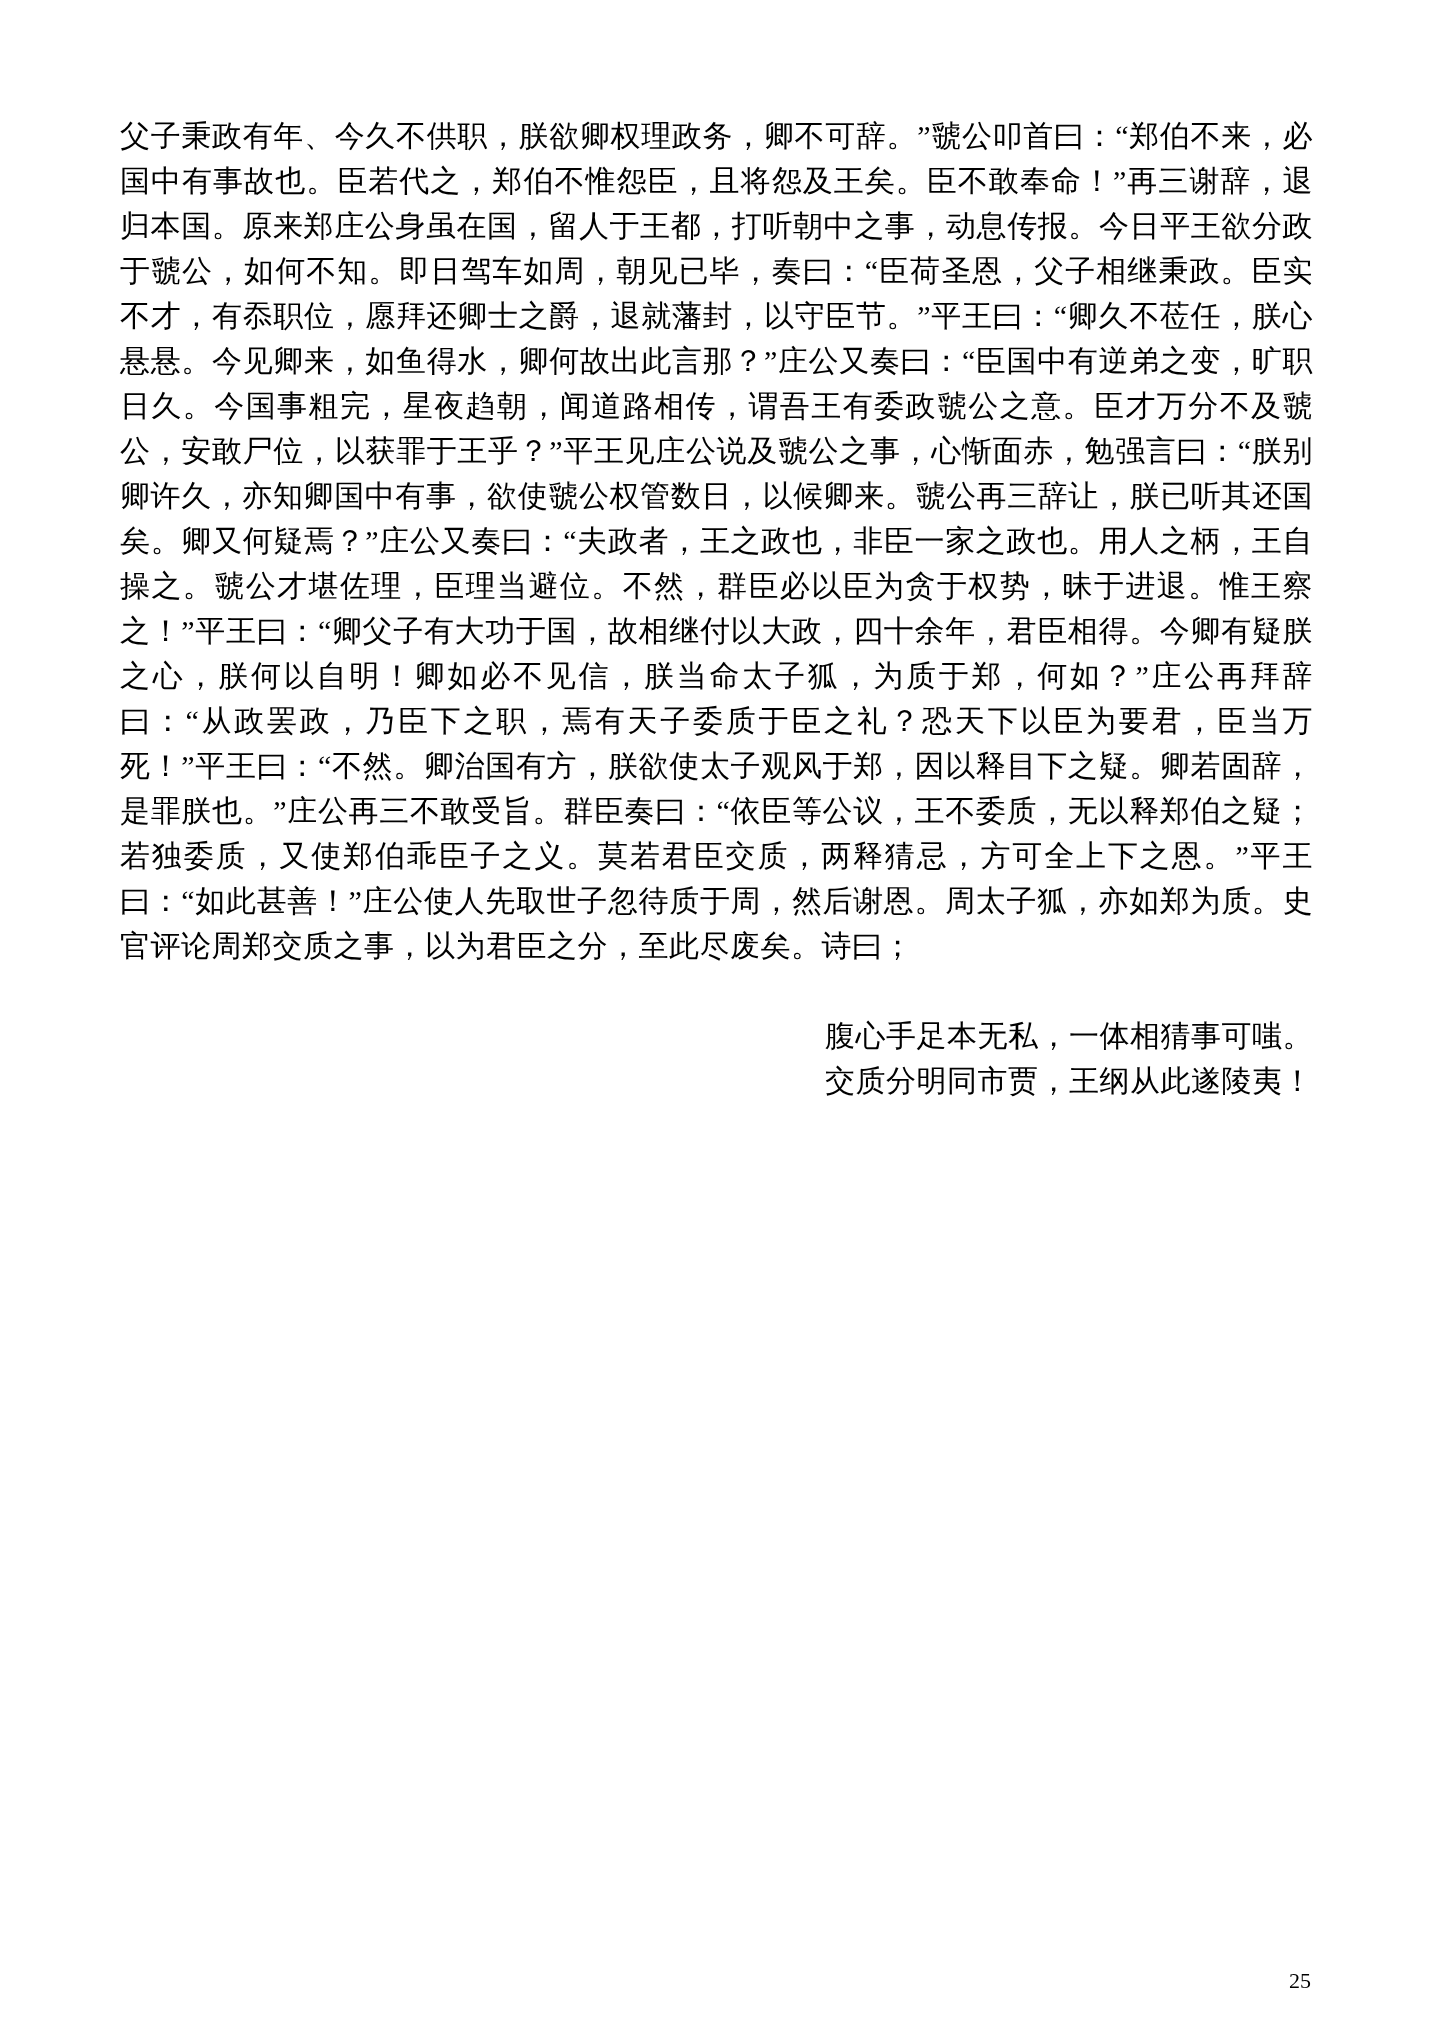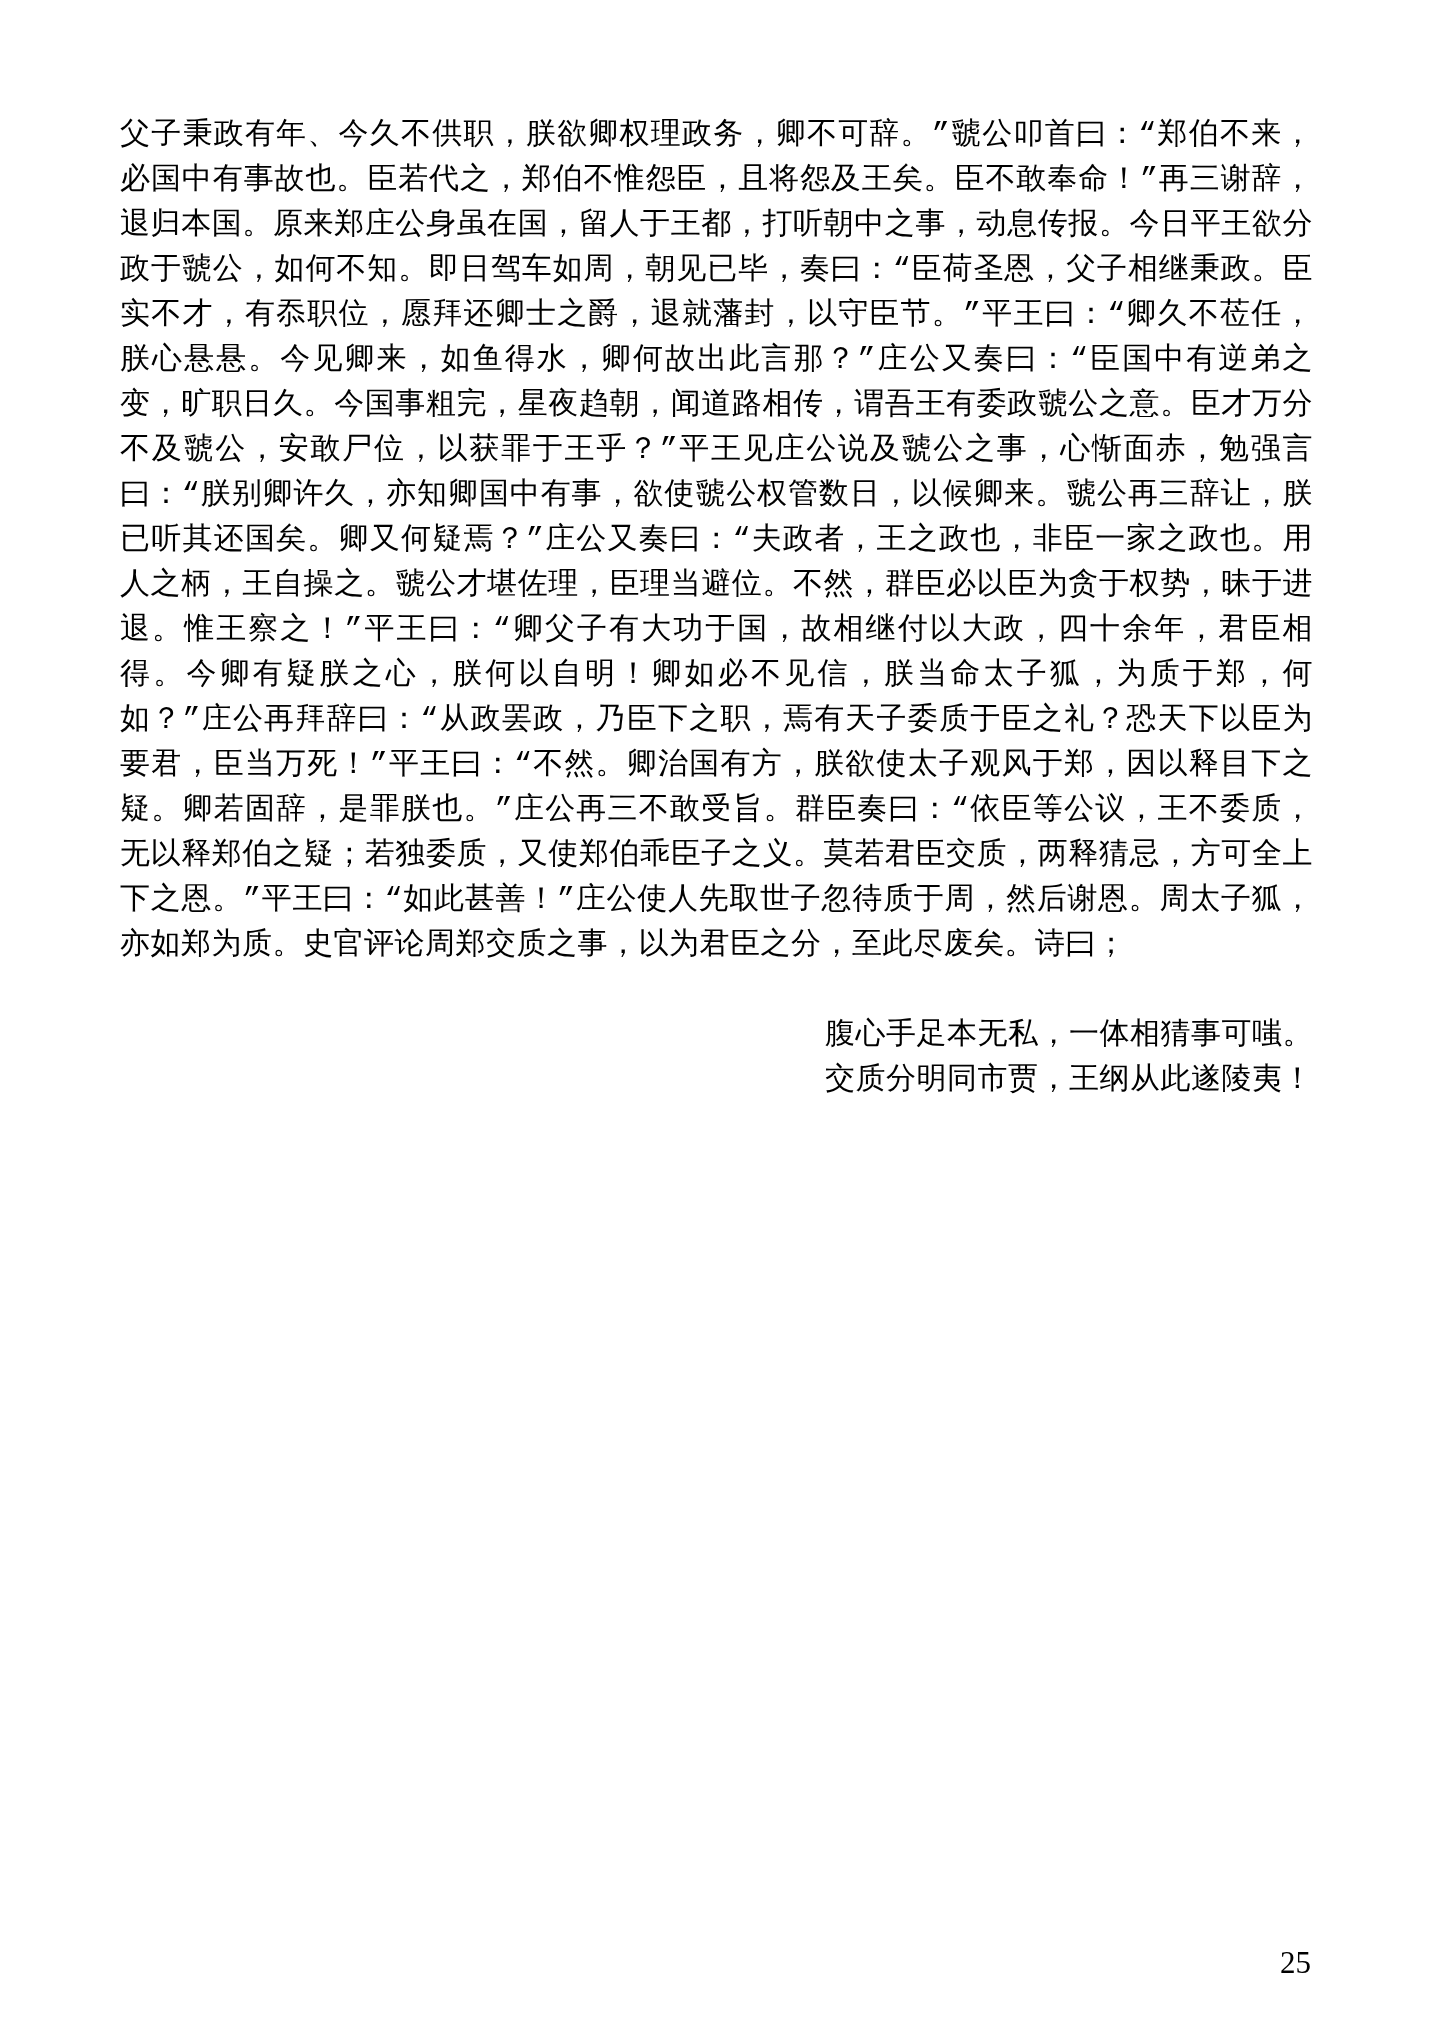--- a/index.html
+++ b/index.html
@@ -13,21 +13,20 @@
     color: #000000;
     font-family: "Liberation Serif", "DejaVu Serif", serif;
     position: relative;
     overflow: hidden;
   }
   .text-block {
     position: absolute;
     left: 120px;
     top: 113px;
     width: 1193px;
-    font-family: Liberation Mono, monospace;
   }
   .para {
     font-size: 30px;
     line-height: 45px;
     text-align: justify;
     text-justify: inter-ideograph;
     margin: 0;
     letter-spacing: 0.5px;
   }
   .para.indent {
@@ -39,22 +38,22 @@
   .poem {
     font-size: 30px;
     line-height: 45px;
     padding-left: 50px;
     letter-spacing: 0.5px;
     text-align: right;
   }
   .page-number {
     position: absolute;
     right: 122px;
-    bottom: 48px;
-    font-size: 31px;
+    bottom: 30px;
+    font-size: 22px;
     line-height: 27px;
   }
 </style>
 </head>
 <body>
 
 <div class="text-block">
 
   <p class="para">父子秉政有年、今久不供职，朕欲卿权理政务，卿不可辞。”虢公叩首曰：“郑伯不来，必国中有事故也。臣若代之，郑伯不惟怨臣，且将怨及王矣。臣不敢奉命！”再三谢辞，退归本国。原来郑庄公身虽在国，留人于王都，打听朝中之事，动息传报。今日平王欲分政于虢公，如何不知。即日驾车如周，朝见已毕，奏曰：“臣荷圣恩，父子相继秉政。臣实不才，有忝职位，愿拜还卿士之爵，退就藩封，以守臣节。”平王曰：“卿久不莅任，朕心悬悬。今见卿来，如鱼得水，卿何故出此言那？”庄公又奏曰：“臣国中有逆弟之变，旷职日久。今国事粗完，星夜趋朝，闻道路相传，谓吾王有委政虢公之意。臣才万分不及虢公，安敢尸位，以获罪于王乎？”平王见庄公说及虢公之事，心惭面赤，勉强言曰：“朕别卿许久，亦知卿国中有事，欲使虢公权管数日，以候卿来。虢公再三辞让，朕已听其还国矣。卿又何疑焉？”庄公又奏曰：“夫政者，王之政也，非臣一家之政也。用人之柄，王自操之。虢公才堪佐理，臣理当避位。不然，群臣必以臣为贪于权势，昧于进退。惟王察之！”平王曰：“卿父子有大功于国，故相继付以大政，四十余年，君臣相得。今卿有疑朕之心，朕何以自明！卿如必不见信，朕当命太子狐，为质于郑，何如？”庄公再拜辞曰：“从政罢政，乃臣下之职，焉有天子委质于臣之礼？恐天下以臣为要君，臣当万死！”平王曰：“不然。卿治国有方，朕欲使太子观风于郑，因以释目下之疑。卿若固辞，是罪朕也。”庄公再三不敢受旨。群臣奏曰：“依臣等公议，王不委质，无以释郑伯之疑；若独委质，又使郑伯乖臣子之义。莫若君臣交质，两释猜忌，方可全上下之恩。”平王曰：“如此甚善！”庄公使人先取世子忽待质于周，然后谢恩。周太子狐，亦如郑为质。史官评论周郑交质之事，以为君臣之分，至此尽废矣。诗曰；</p>
 

